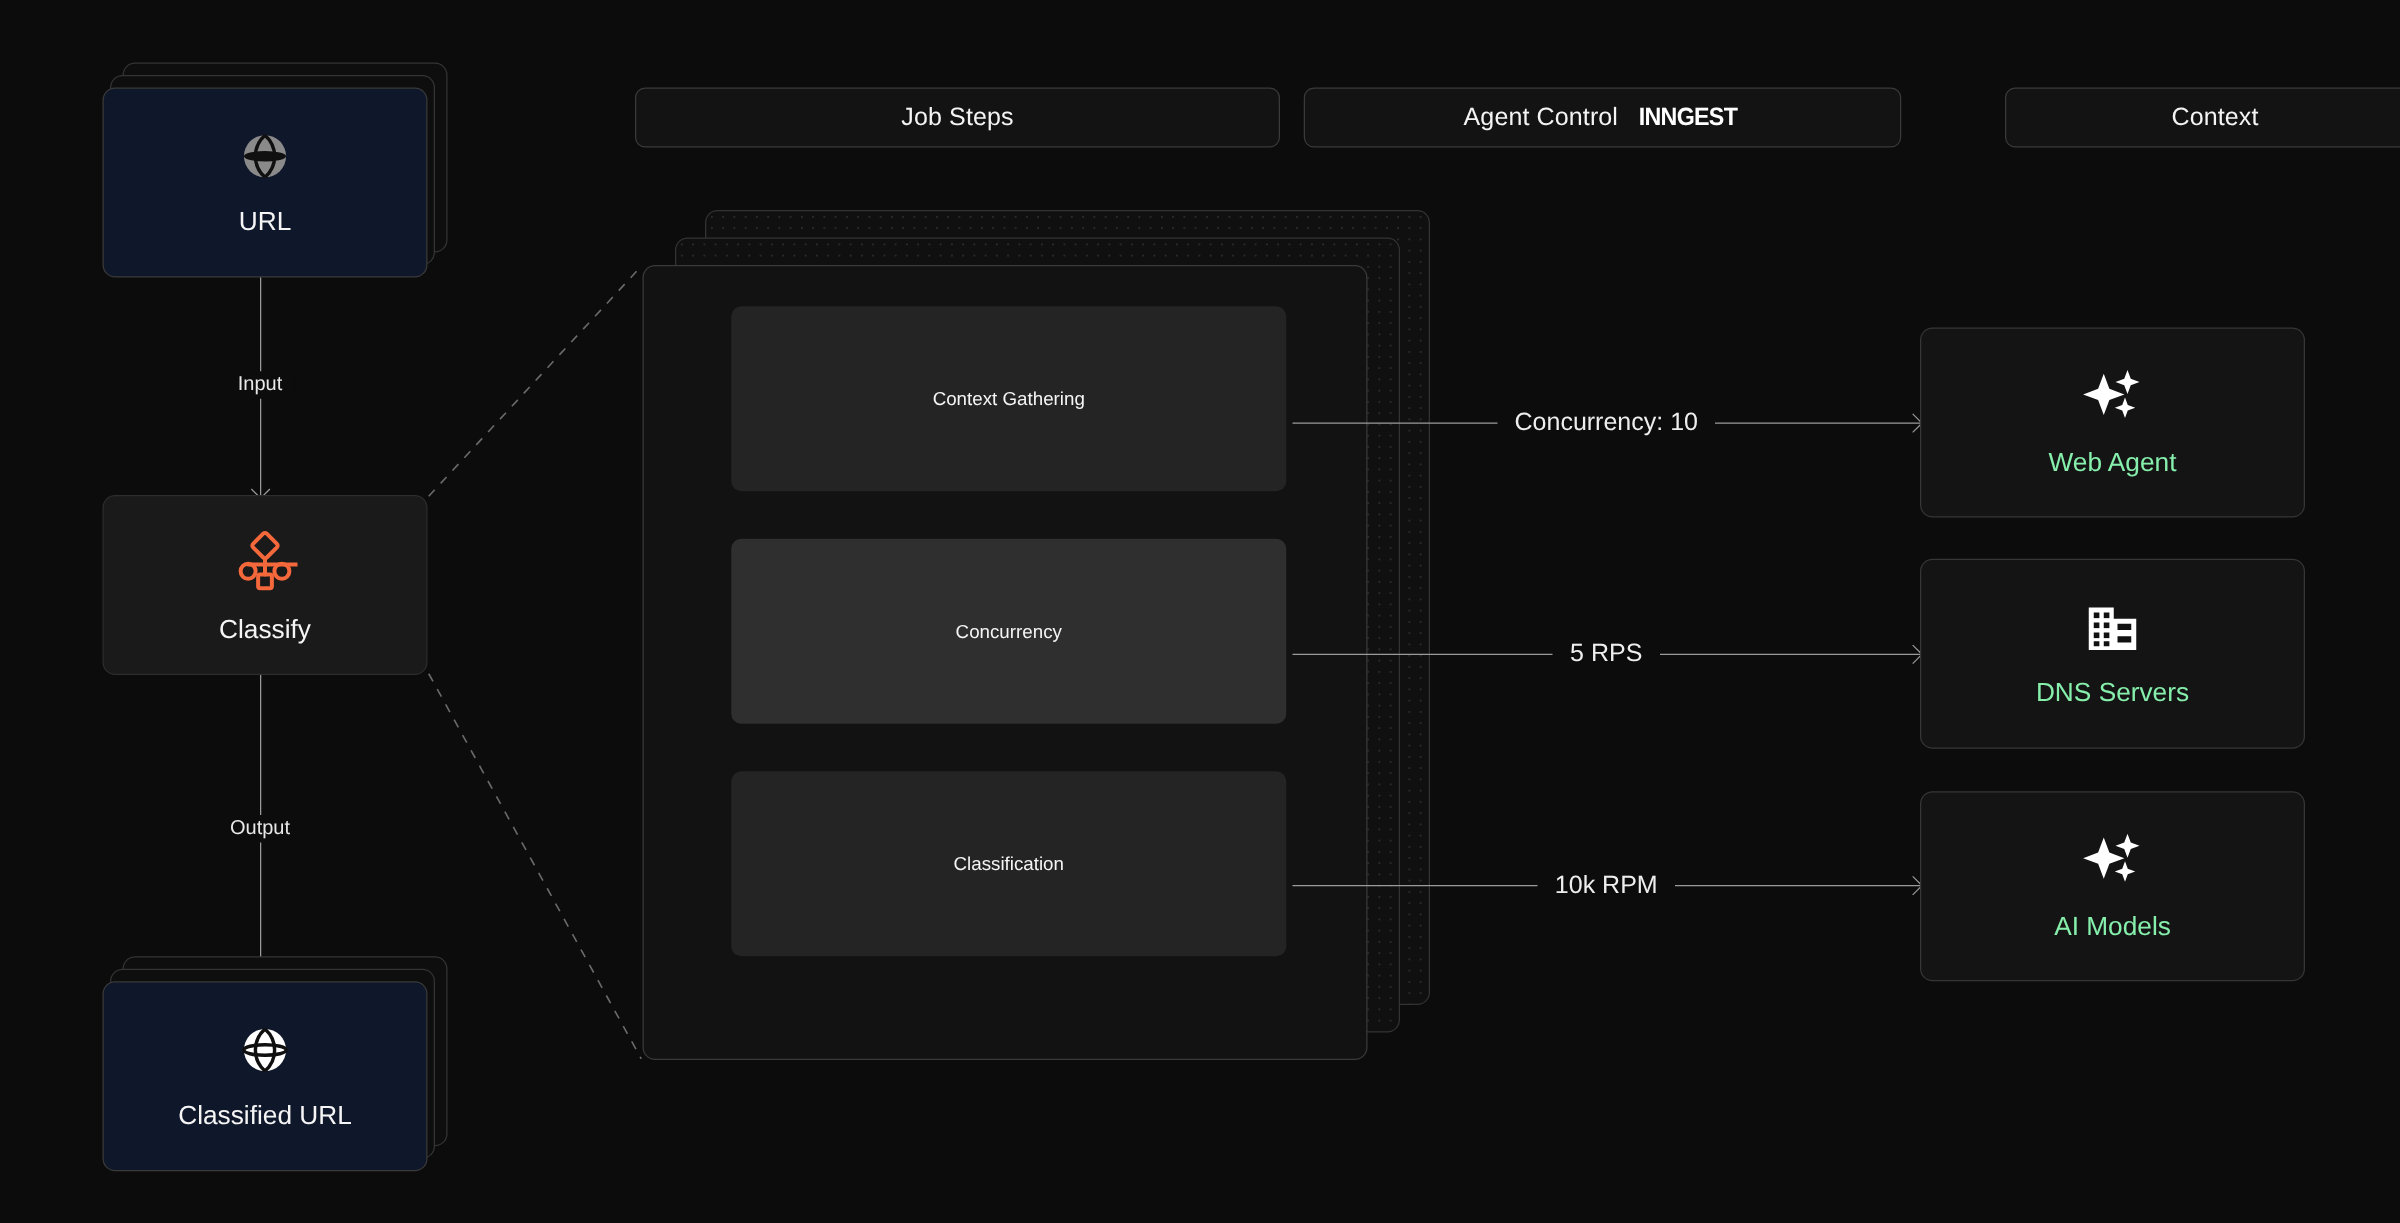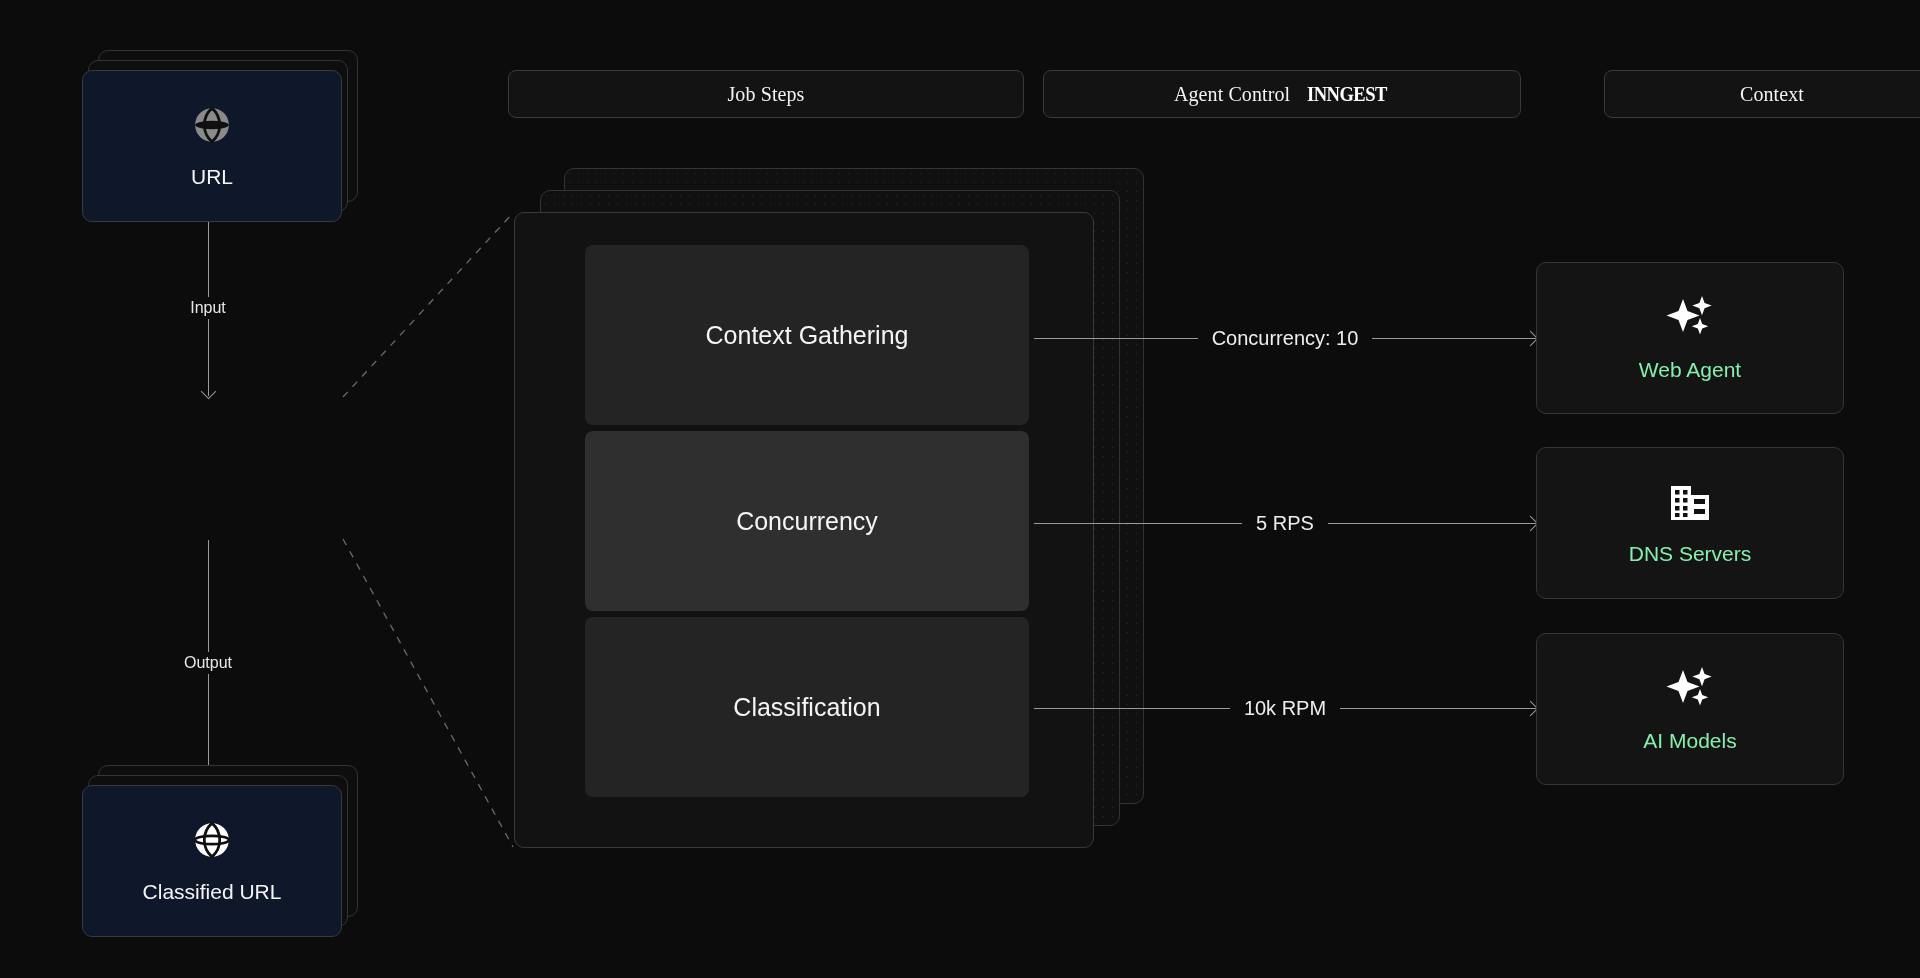--- a/index.html
+++ b/index.html
@@ -40,21 +40,20 @@
     background: #131313;
     border: 1px solid #3a3a3a;
     border-radius: 8px;
     display: flex;
     align-items: center;
     justify-content: center;
     gap: 14px;
     font-size: 20px;
     color: #f4f4f4;
     letter-spacing: 0.1px;
-    font-family: Liberation Serif, serif;
   }
   #pill-job     { left: 508px;  width: 516px; }
   #pill-flow    { left: 1043px; width: 478px; }
   #pill-context { left: 1604px; width: 336px; }
 
   .brand {
     font-size: 20px;
     font-weight: 700;
     letter-spacing: -0.6px;
     transform: scaleX(0.93);
@@ -133,26 +132,26 @@
     left: 514px; top: 212px; width: 580px; height: 636px;
     background: #121212;
     border: 1px solid #3a3a3a;
     border-radius: 10px;
   }
 
   .step {
     position: absolute;
     left: 70px;
     width: 444px;
-    height: 180px;
+    height: 148px;
     border-radius: 8px;
     display: flex;
     align-items: center;
     justify-content: center;
-    font-size: 25px;
+    font-size: 15px;
     color: #f5f5f5;
   }
   .step-dim   { background: #242424; }
   .step-bright{ background: #2f2f2f; }
 
   
   .rightcard {
     position: absolute;
     left: 1536px;
     width: 308px;
@@ -240,20 +239,33 @@
       </svg>
     </span>
     <span class="lbl">URL</span>
   </div>
 
   <div class="vline" style="left:208px; top:222px; height:174px;">
     <div class="arrowhead"></div>
   </div>
   <div class="edgelabel" style="left:208px; top:297px;">Input</div>
 
+  <div class="nodecard dots" id="classify">
+    <span>
+      <svg width="52" height="52" viewBox="0 0 52 52" fill="none" stroke="#F4683B" stroke-width="3.2">
+        <rect x="26" y="4.5" width="15.5" height="15.5" rx="2" transform="rotate(45 26 4.5)"></rect>
+        <circle cx="12.5" cy="36" r="6"></circle>
+        <circle cx="39.5" cy="36" r="6"></circle>
+        <rect x="20.5" y="38.5" width="11" height="11" rx="1.6"></rect>
+        <path d="M26 26.5v12M26 30.5H12.5M26 30.5h27" stroke-linecap="round"></path>
+        <path d="M12.5 30.5V30M39.5 30.5V30"></path>
+      </svg>
+    </span>
+    <span class="lbl">Classify</span>
+  </div>
 
   <div class="vline" style="left:208px; top:540px; height:245px;">
     <div class="arrowhead"></div>
   </div>
   <div class="edgelabel" style="left:208px; top:652px;">Output</div>
 
   <div class="stacklayer" id="curl-l2"></div>
   <div class="stacklayer" id="curl-l1"></div>
   <div class="nodecard" id="curl-main">
     <span>

